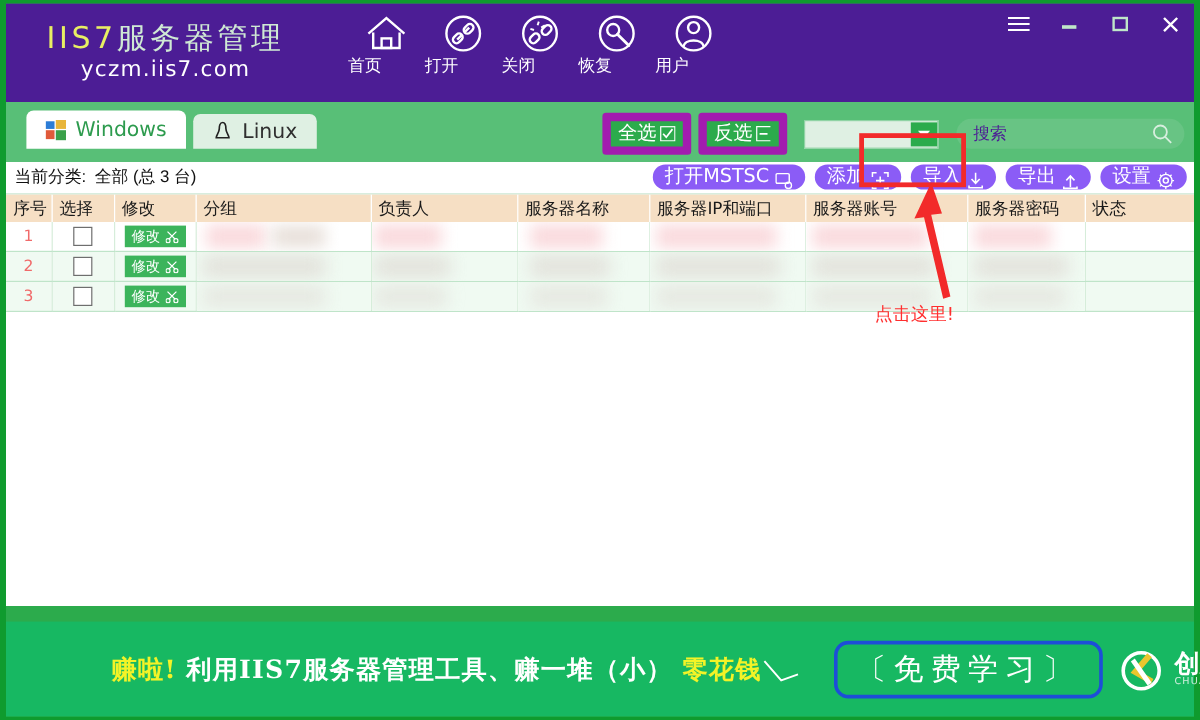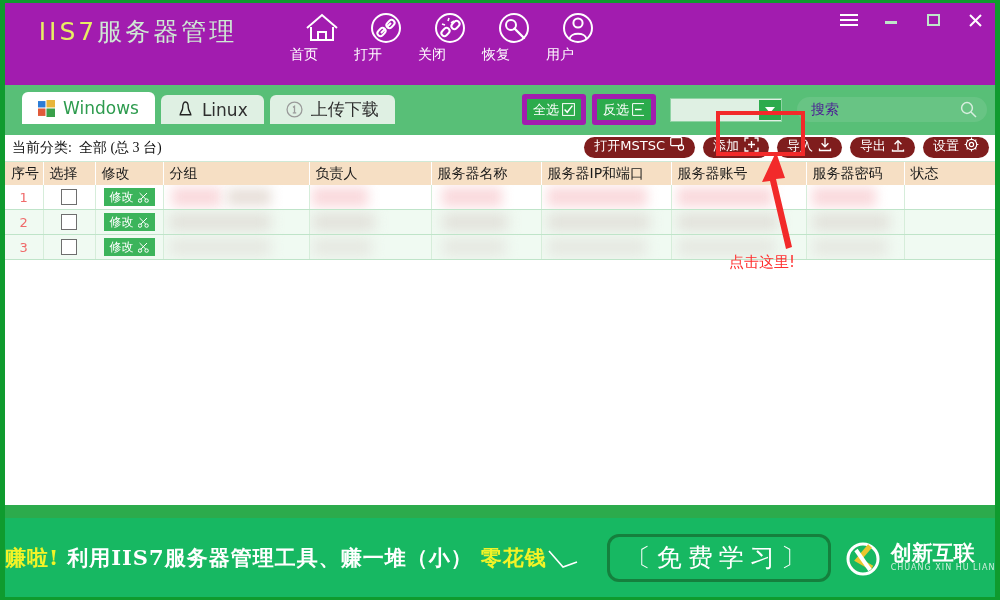--- a/index.html
+++ b/index.html
@@ -14,21 +14,21 @@
     box-sizing:border-box;
     border-left:5px solid #0f9b2e;
     border-right:5px solid #0f9b2e;
     border-top:3px solid #0f9b2e;
     border-bottom:3px solid #0f9b2e;
   }
 
   
   .header{
     position:absolute;left:0;top:0;right:0;height:94px;
-    background:#a21caf;
+    background:#4c1d95;
   }
   .brand{
     position:absolute;left:18px;top:14px;width:230px;text-align:center;
   }
   .brand-title{
     font-size:25px;letter-spacing:3px;color:#cfe9d4;
     font-family:"DejaVu Sans",sans-serif;
     line-height:30px;white-space:nowrap;
   }
   .brand-title .hl{color:#e8ef63;}
@@ -63,23 +63,23 @@
     font-family:"DejaVu Sans",sans-serif;
   }
   .tab.active{background:#ffffff;color:#2d9b4e;height:32px;}
   .tab.inactive{background:#dff0e3;color:#2f2f2f;margin-left:6px;}
   .tab-ico{width:17px;height:17px;display:block;}
 
   .toolright{
     position:absolute;right:8px;top:9px;display:flex;align-items:center;gap:6px;
   }
   .gbtn{
-    background:#2cab4c;border:5px solid #a21caf;color:#fff;border-radius:3px;
+    background:#2cab4c;border:7px solid #a21caf;color:#fff;border-radius:3px;
     height:21px;padding:0 6px;display:flex;align-items:center;gap:3px;
-    font-size:13px;cursor:pointer;font-family:"DejaVu Sans",sans-serif;
+    font-size:16px;cursor:pointer;font-family:"DejaVu Sans",sans-serif;
   }
   .selectbox{
     width:110px;height:22px;background:#dff0e3;border:1px solid #8fd3a4;
     display:flex;align-items:center;justify-content:flex-end;margin-left:8px;cursor:pointer;
   }
   .selarrow{
     width:22px;height:20px;background:#2cab4c;display:flex;align-items:center;justify-content:center;
   }
   .searchbox{
     width:190px;height:25px;background:#68c484;border-radius:13px;
@@ -90,30 +90,30 @@
 
   
   .panel{
     position:absolute;left:0;top:132px;right:0;bottom:92px;background:#ffffff;
   }
   .subbar{
     height:26px;display:flex;align-items:center;position:relative;
     border-bottom:1px solid #cfe9d6;
   }
   .subbar-label{
-    font-size:14px;color:#111;margin-left:7px;font-family:Liberation Serif, serif;
+    font-size:14px;color:#111;margin-left:7px;font-family:Liberation Sans, sans-serif;
     white-space:nowrap;
   }
   .actionbtns{
     position:absolute;right:6px;top:2px;display:flex;gap:8px;align-items:center;
   }
   .abtn{
-    background:#7f1d1d;color:#fff;border-radius:11px;height:21px;
-    padding:0 10px;display:flex;align-items:flex-start;gap:5px;
-    font-size:13px;cursor:pointer;white-space:nowrap;
+    background:#8b5cf6;color:#fff;border-radius:11px;height:21px;
+    padding:0 10px;display:flex;align-items:flex-end;gap:5px;
+    font-size:16px;cursor:pointer;white-space:nowrap;
     font-family:"DejaVu Sans",sans-serif;
   }
 
   
   table.grid{border-collapse:collapse;width:100%;table-layout:fixed;}
   table.grid th{
     background:#f6dfc4;color:#1a1a1a;font-weight:normal;font-size:14px;
     height:23px;text-align:left;padding:0 0 0 6px;
     border-right:1px solid #ffffff;
     font-family:"DejaVu Sans",sans-serif;
@@ -157,29 +157,29 @@
     position:absolute;left:0;right:0;bottom:0;height:92px;background:#17b862;
   }
   .banner-top{
     position:absolute;left:0;right:0;top:0;height:13px;background:#2cab4c;
   }
   .banner-inner{
     position:absolute;left:0;right:0;top:13px;bottom:0;display:flex;
     align-items:center;
   }
   .btext{
-    font-size:21px;color:#ffffff;white-space:nowrap;
+    margin-left:88px;font-size:21px;color:#ffffff;white-space:nowrap;
     font-family:"DejaVu Serif",serif;font-weight:bold;letter-spacing:1px;
   }
   .btext .y{color:#f3f327;}
   .swoosh{
     display:inline-block;width:34px;height:20px;vertical-align:middle;
   }
   .freebtn{
-    margin-left:26px;border:3px solid #15803d;border-radius:12px;
+    margin-left:26px;border:3px solid #1d4ed8;border-radius:12px;
     height:42px;padding:0 16px;display:flex;align-items:center;
     color:#ffffff;font-size:25px;letter-spacing:6px;white-space:nowrap;
     font-family:"DejaVu Sans",sans-serif;cursor:pointer;
   }
   .logo{
     margin-left:10px;display:flex;align-items:center;gap:6px;
   }
   .logo-txt{color:#ffffff;font-size:21px;font-weight:bold;line-height:21px;
     font-family:"DejaVu Serif",serif;white-space:nowrap;}
   .logo-sub{color:#cfeedd;font-size:8px;letter-spacing:1px;line-height:10px;
@@ -187,20 +187,21 @@
 </style>
 </head>
 <body>
 
 <div class="app">
 
   <div class="header">
 
     <div class="brand">
       <div class="brand-title"><span class="hl">IIS7</span><span>服务器管理</span></div>
+      <div class="brand-sub">yczm.iis7.com</div>
     </div>
 
     <div class="navbar">
 
       <div class="navitem">
         <svg width="36" height="34" viewBox="0 0 36 34">
           <path d="M3 17 L18 4 L33 17" fill="none" stroke="#fff" stroke-width="2"></path>
           <path d="M7 16 V29 H29 V16" fill="none" stroke="#fff" stroke-width="2"></path>
           <rect x="14" y="21" width="8" height="8" fill="none" stroke="#fff" stroke-width="2"></rect>
         </svg>
@@ -284,28 +285,20 @@
         <span>Windows</span>
       </div>
 
       <div class="tab inactive">
         <svg class="tab-ico" viewBox="0 0 16 16">
           <path d="M8 1 C10.2 1 10.6 4 10.6 6 C10.6 9 13 11 13 13 H3 C3 11 5.4 9 5.4 6 C5.4 4 5.8 1 8 1 Z" fill="none" stroke="#222" stroke-width="1.3"></path>
         </svg>
         <span>Linux</span>
       </div>
 
-      <div class="tab inactive">
-        <svg class="tab-ico" viewBox="0 0 16 16">
-          <circle cx="8" cy="8" r="7" fill="none" stroke="#9a9a9a" stroke-width="1.2"></circle>
-          <path d="M6.6 6 L8 5 V11" stroke="#9a9a9a" stroke-width="1.2" fill="none"></path>
-          <path d="M6.4 11.2 H9.6" stroke="#9a9a9a" stroke-width="1.2"></path>
-        </svg>
-        <span>上传下载</span>
-      </div>
     </div>
 
     <div class="toolright">
       <div class="gbtn">
         <span>全选</span>
         <svg width="13" height="13" viewBox="0 0 13 13">
           <rect x="0.6" y="0.6" width="11.8" height="11.8" fill="none" stroke="#fff" stroke-width="1"></rect>
           <path d="M2.6 6.5 L5.2 9.3 L10.4 2.6" fill="none" stroke="#fff" stroke-width="1.4"></path>
         </svg>
       </div>

